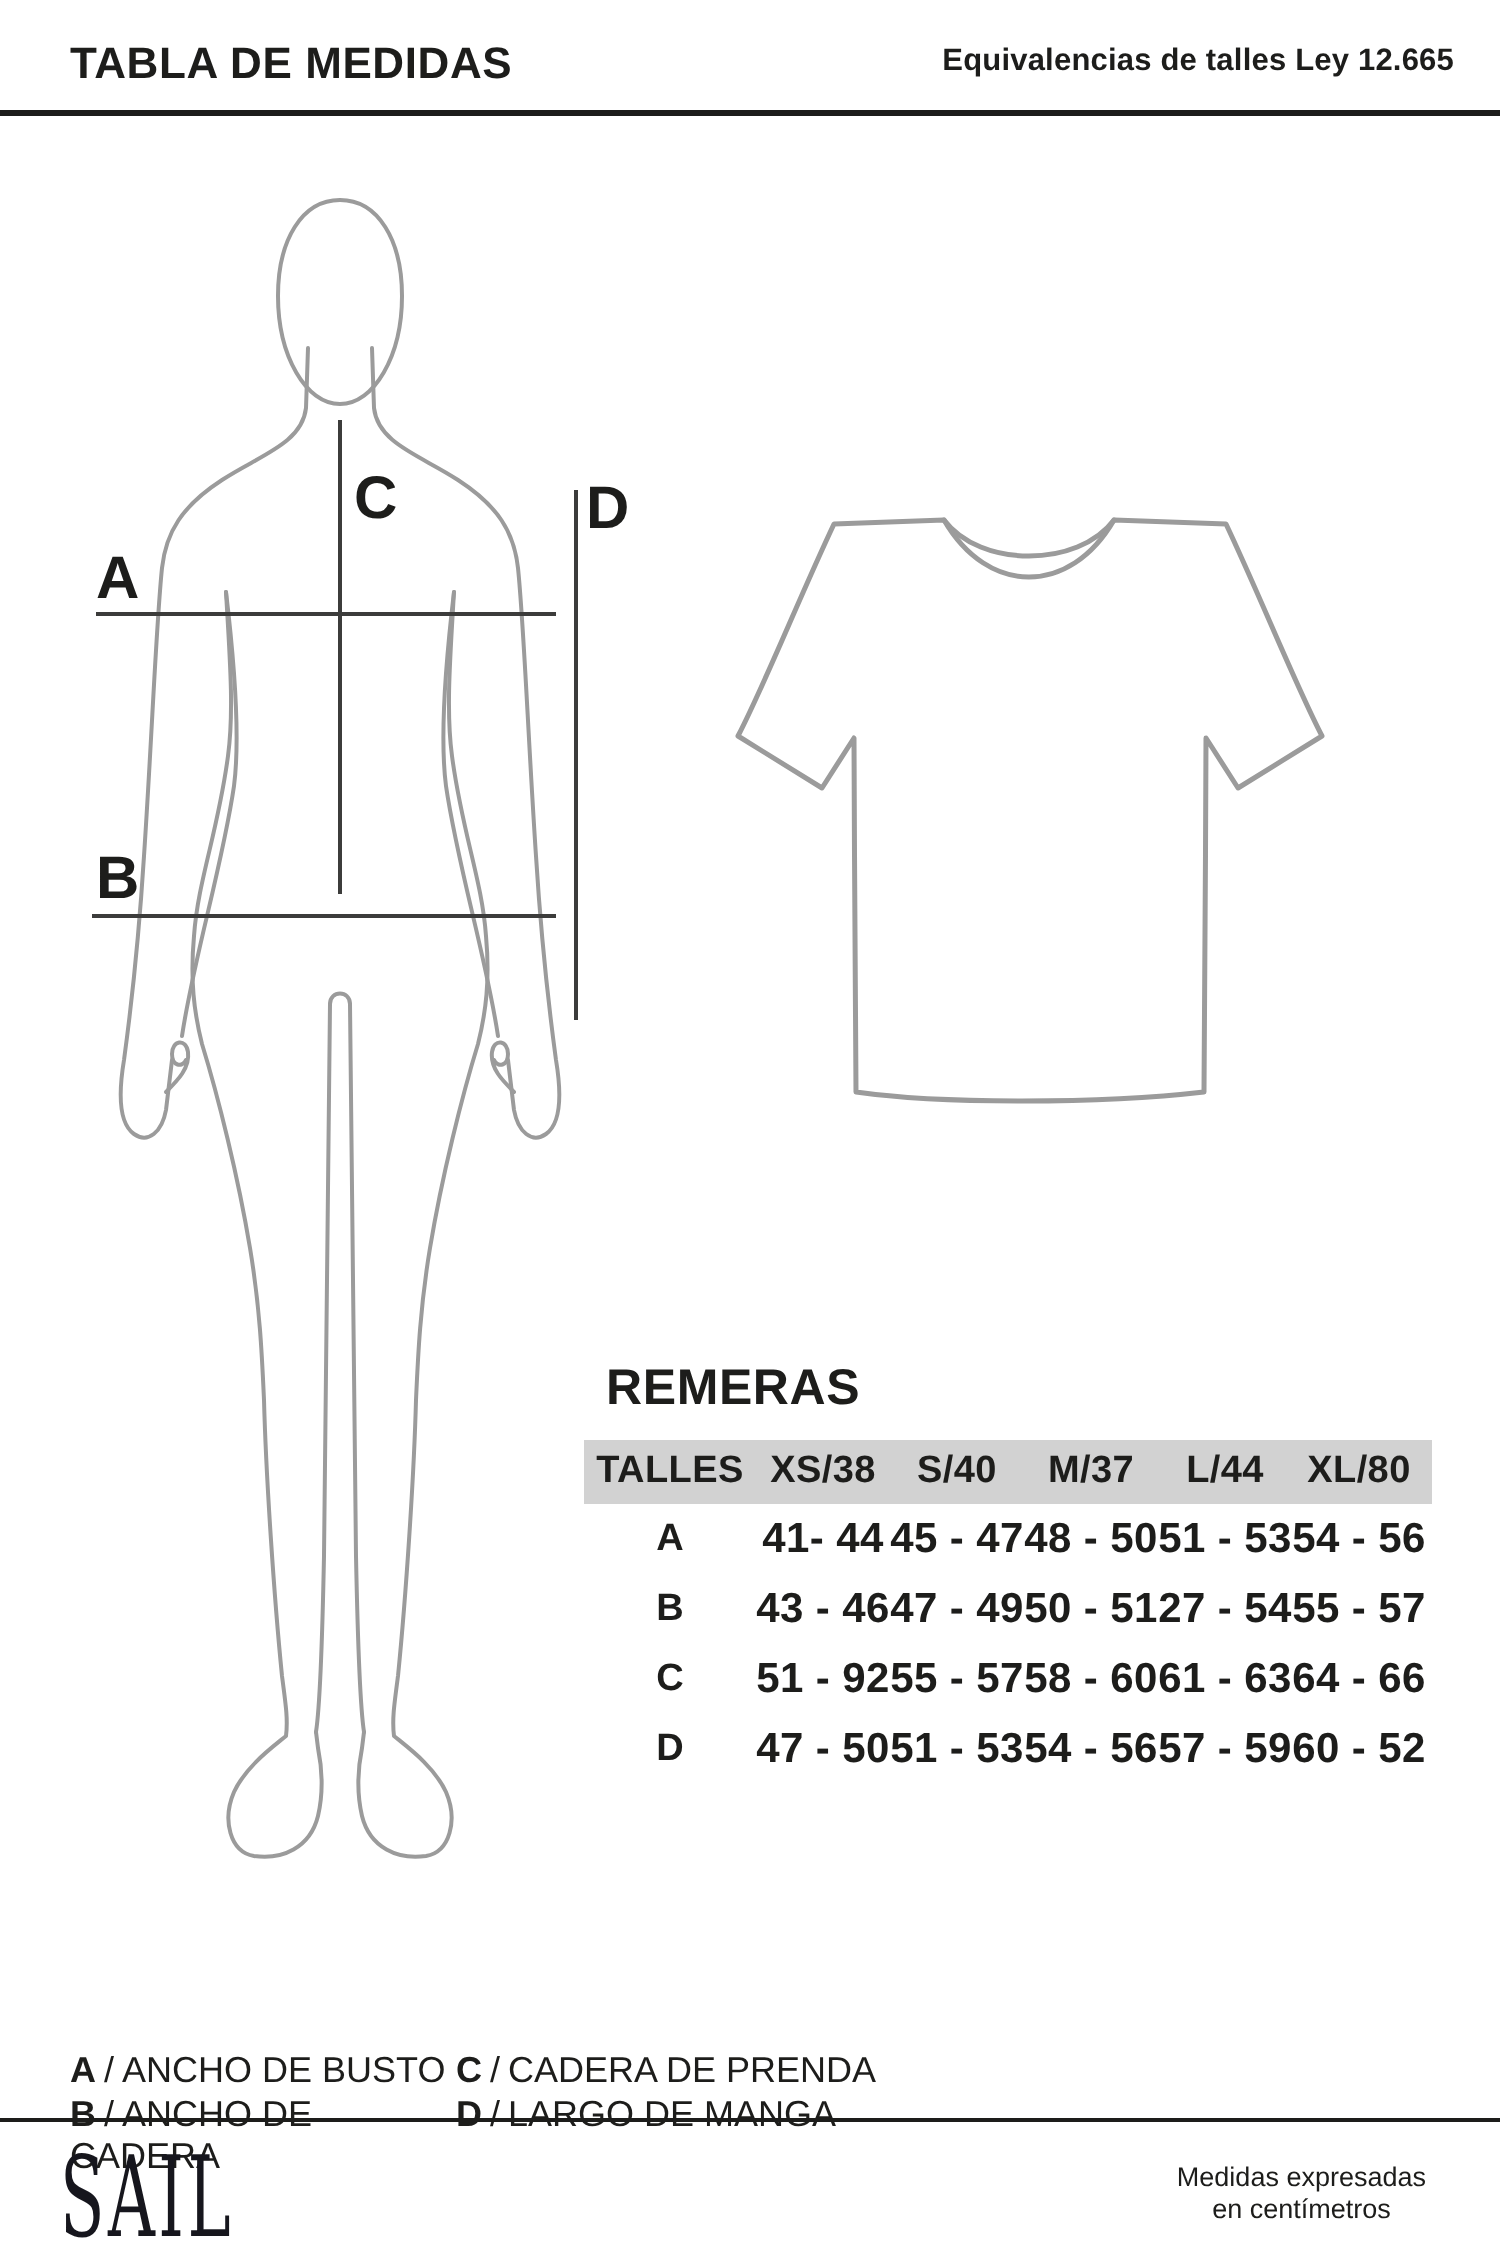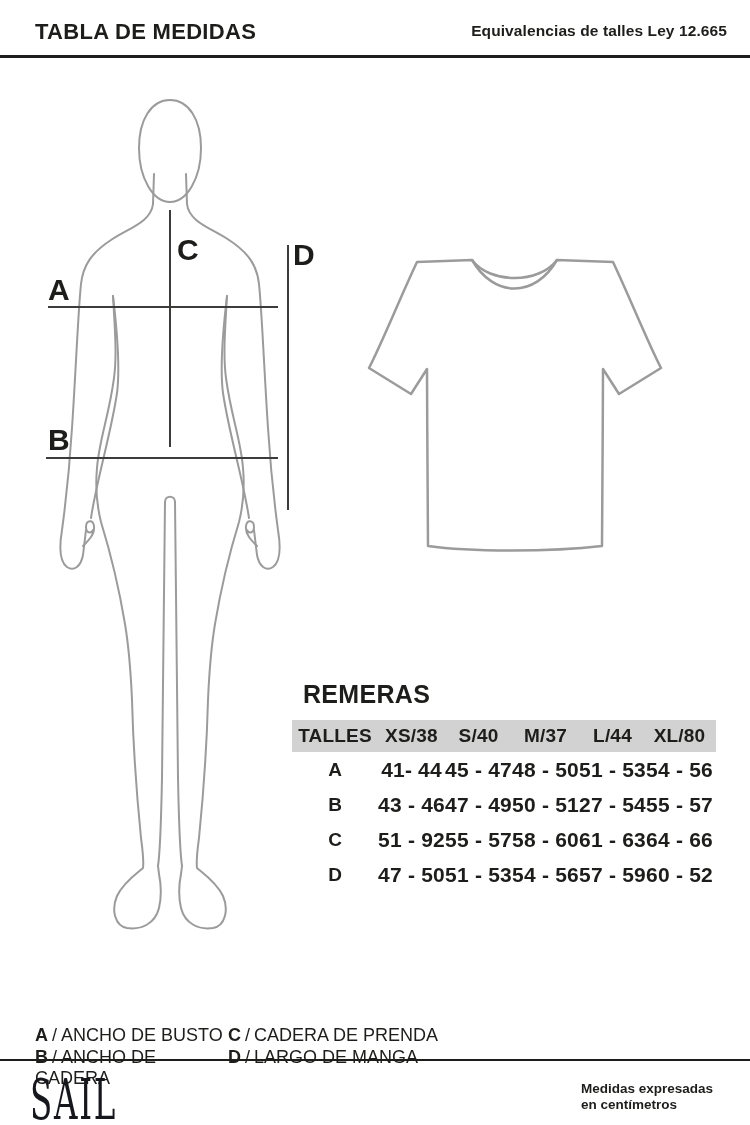--- a/index.html
+++ b/index.html
@@ -34,21 +34,21 @@
   .td{font-size:21px;font-weight:bold;text-align:center;letter-spacing:.2px;}
 
   
   .legend{left:35px;top:997px;display:grid;grid-template-columns:193px auto;grid-row-gap:1px;font-size:18px;line-height:21px;margin-top:28px;}
   .lkey{font-weight:bold;}
   .lsep{font-weight:normal;margin:0 4px;}
 
   
   .brand{left:30px;top:1072px;font-family:"DejaVu Serif", serif;font-size:56px;line-height:1;
          letter-spacing:3px;color:#16161d;transform:scale(0.58,1);transform-origin:left top;}
-  .footnote{right:37px;top:1081px;text-align:left;font-size:13.5px;font-weight:bold;line-height:16px;}
+  .footnote{right:37px;top:1081px;text-align:center;font-size:13.5px;font-weight:normal;line-height:16px;}
 
   svg{display:block;}
 </style>
 </head>
 <body>
 
 <div id="page">
 
   <div class="abs hdr-title">TABLA DE MEDIDAS</div>
   <div class="abs hdr-sub">Equivalencias de talles Ley 12.665</div>

